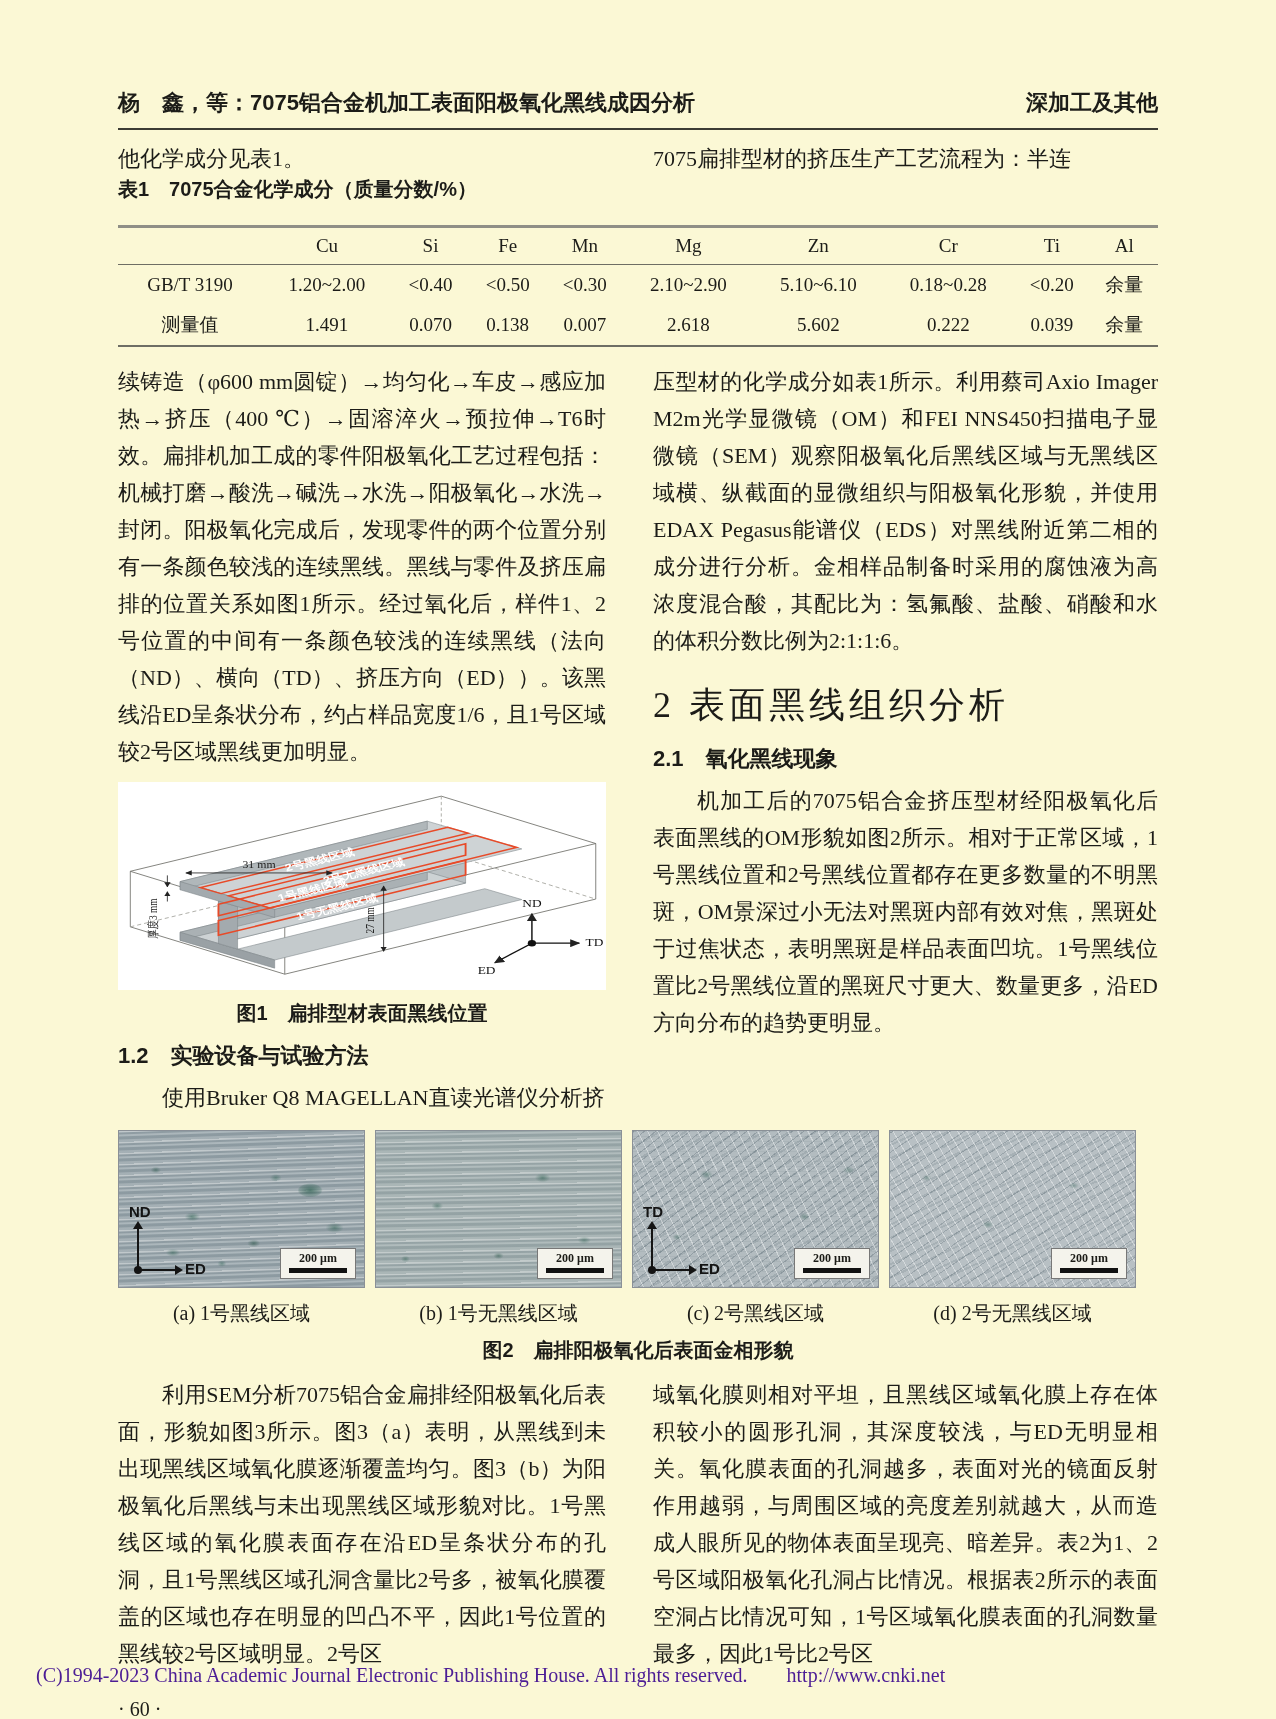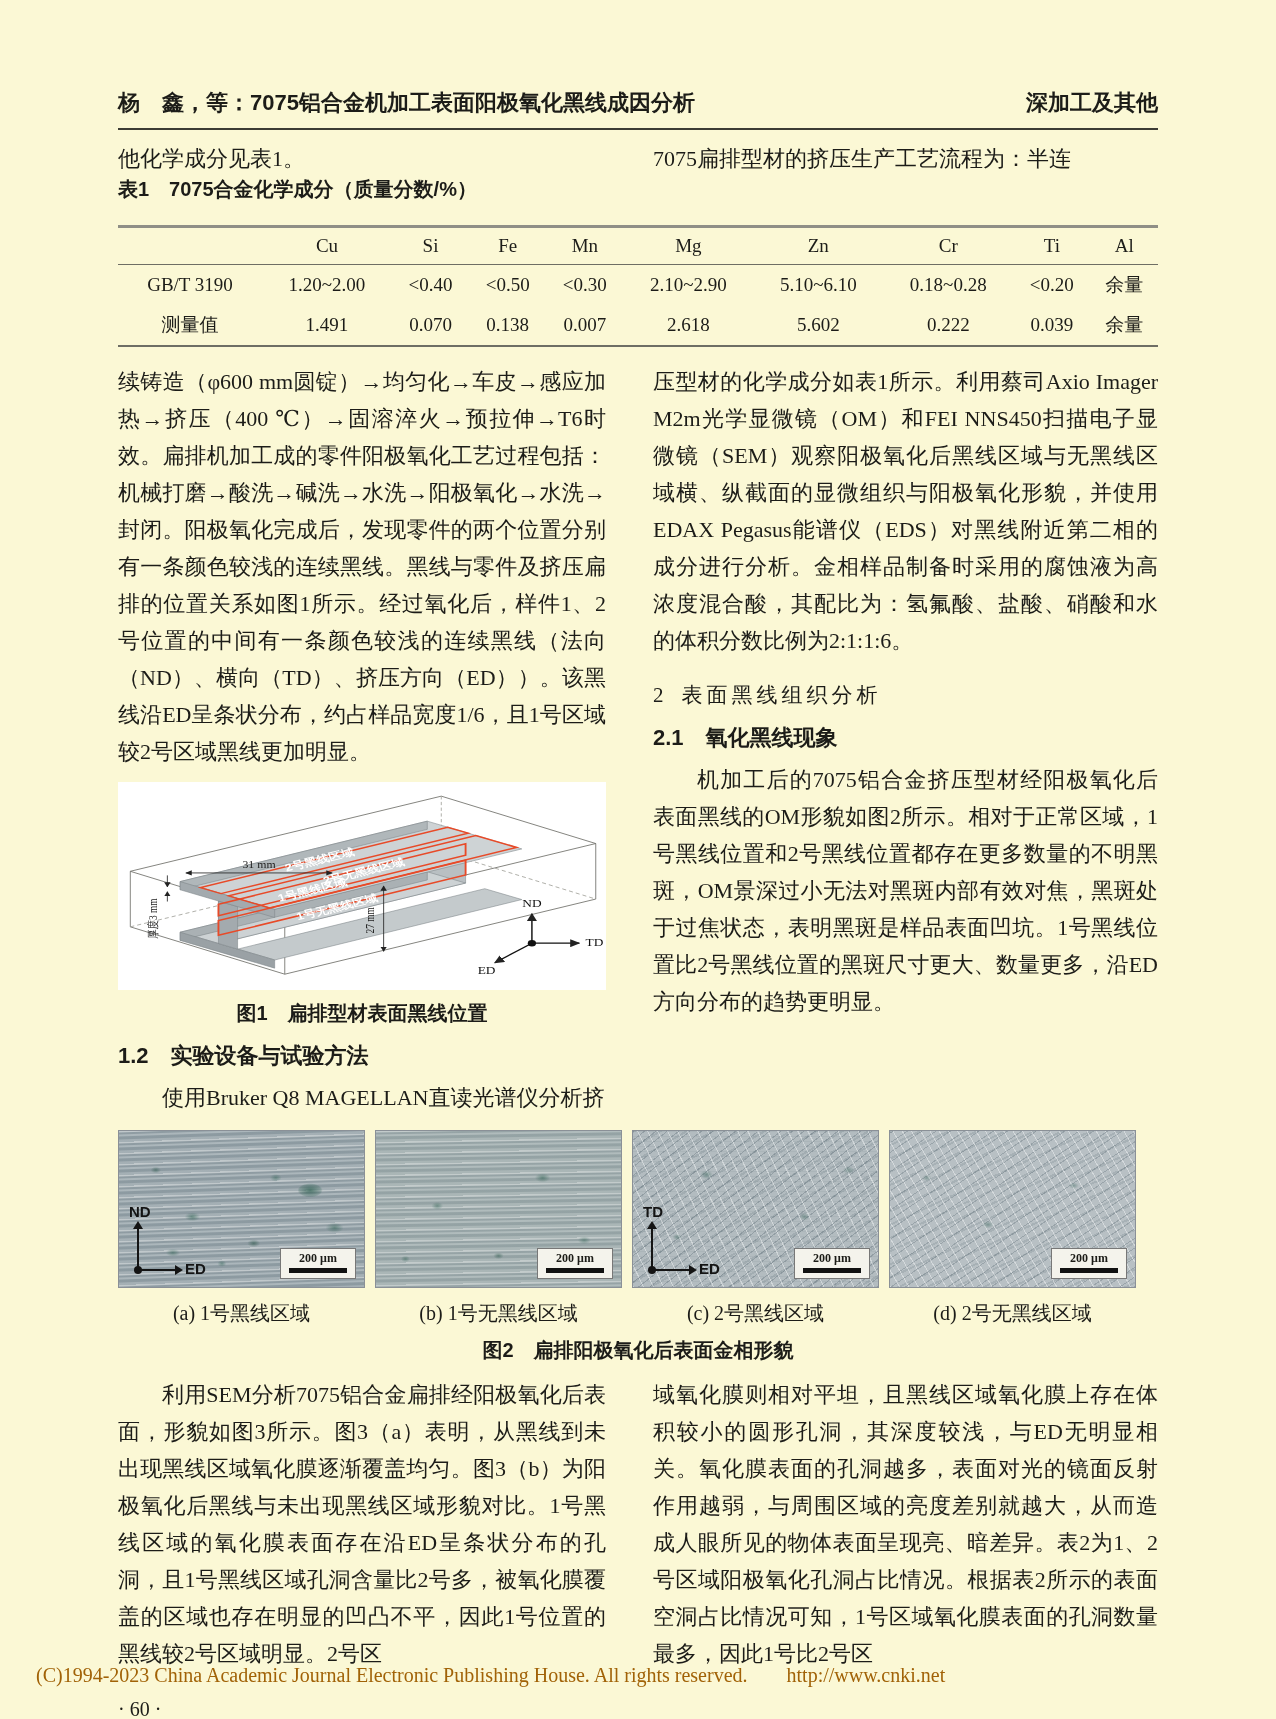--- a/index.html
+++ b/index.html
@@ -36,21 +36,21 @@
   table.t1 td:first-child{width:140px;}
   
   .cols{display:flex;justify-content:space-between;margin-top:16px;gap:24px;}
   .colL{width:488px;}
   .colR{width:505px;}
   p.body{margin:0;font-size:22px;line-height:37px;text-align:justify;}
   p.indent{text-indent:2em;}
   .h-sub{font-family:"Liberation Sans","DejaVu Sans",sans-serif;
          font-weight:700;font-size:22px;margin:14px 0 8px 0;}
   .h-sec{font-family:"Liberation Serif","DejaVu Serif",serif;
-         font-size:21px;letter-spacing:4px;margin:22px 0 12px 0;font-weight:500;}
+         font-size:36px;letter-spacing:4px;margin:22px 0 12px 0;font-weight:500;}
   .h-sec .no{letter-spacing:0;margin-right:18px;}
   
   .fig1-box{background:#ffffff;margin-top:12px;padding:6px 2px;}
   .fig1-box svg{display:block;width:100%;height:196px;}
   .figcap{text-align:center;font-family:"Liberation Sans","DejaVu Sans",sans-serif;
           font-weight:700;font-size:20px;margin:10px 0 2px 0;}
   
   .fig2{margin-top:14px;}
   .fig2-row{display:flex;gap:10px;}
   .panel{position:relative;width:247px;height:158px;overflow:hidden;border:1px solid #8a9097;box-sizing:border-box;}
@@ -100,21 +100,21 @@
   .ax .hlabel{position:absolute;left:58px;top:57px;font-family:"Liberation Sans","DejaVu Sans",sans-serif;
               font-weight:700;font-size:15px;color:#141414;}
   .scalebar{position:absolute;right:8px;bottom:8px;background:#f4f3ec;border:1px solid #777;
             padding:2px 8px 5px 8px;text-align:center;}
   .scalebar .txt{font-size:12px;font-weight:700;font-family:"Liberation Serif","DejaVu Serif",serif;}
   .scalebar .bar{width:58px;height:5px;background:#111;margin:2px auto 0 auto;}
   .fig2-caps{display:flex;gap:10px;margin-top:12px;}
   .fig2-caps div{width:247px;text-align:center;font-size:20px;}
   
   .pagenum{font-size:20px;margin-top:26px;}
-  .footer{position:absolute;left:36px;top:1664px;font-size:20px;color:#a16207;}
+  .footer{position:absolute;left:36px;top:1664px;font-size:20px;color:#4c1d95;}
   .footer .url{margin-left:34px;}
 </style>
 </head>
 <body>
 
 <div class="page">
   <div class="content">
 
     <div class="hdr">
       <span>杨　鑫，等：7075铝合金机加工表面阳极氧化黑线成因分析</span>

